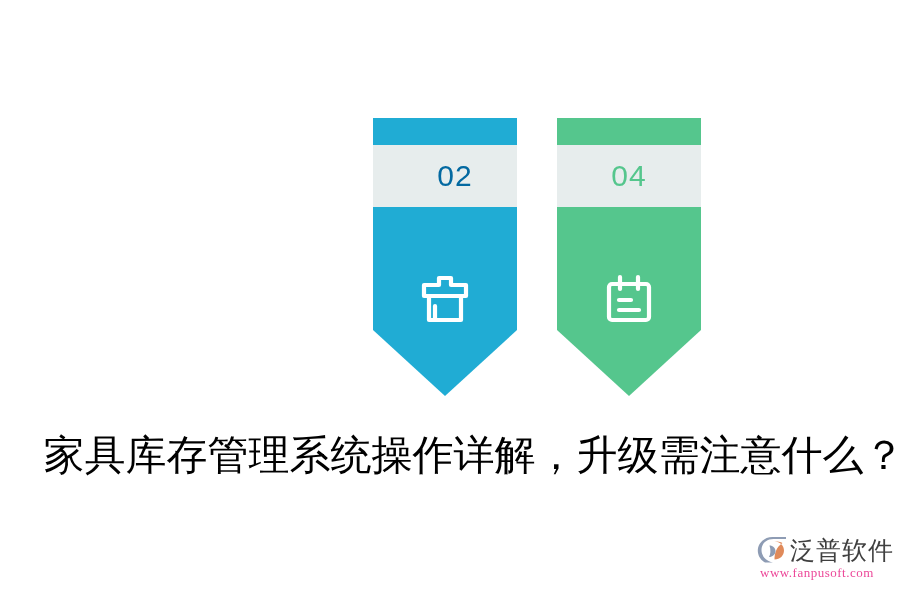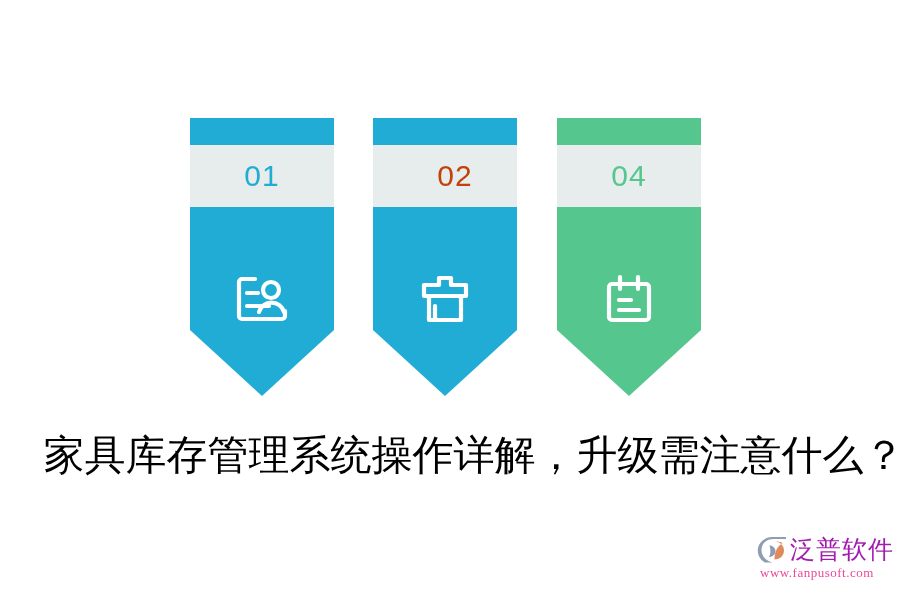--- a/index.html
+++ b/index.html
@@ -113,62 +113,47 @@
   }
   #logo-mark {
     width: 30px;
     height: 28px;
     margin-right: 3px;
     flex: none;
   }
   #logo-wordmark {
     font-size: 25px;
     line-height: 28px;
-    color: #a21caf;
+    color: #404040;
     letter-spacing: 1px;
-    font-family: Liberation Serif, serif;
+    font-family: Liberation Sans, sans-serif;
     white-space: nowrap;
   }
   #logo-url {
     position: absolute;
     left: 3px;
     top: 29px;
     font-size: 13px;
     line-height: 16px;
     color: #ec4899;
     letter-spacing: 0.5px;
     font-family: "Liberation Serif", "DejaVu Serif", serif;
     white-space: nowrap;
   }
 </style>
 </head>
 <body style="background: rgb(255, 255, 255);">
 
 <div id="banner-group">
 
-  <div class="banner b1">
-    <div class="banner-body" style="background: rgb(32, 172, 212);"></div>
-    <div class="banner-numband">
-      <span class="banner-num" style="color: rgb(32, 172, 212);">01</span>
-    </div>
-    <div class="banner-icon">
-      <svg width="54" height="48" viewBox="0 0 54 48" fill="none" stroke="#ffffff" stroke-width="4.2" stroke-linecap="round" stroke-linejoin="round">
-        <path d="M20 4 H7 a3 3 0 0 0 -3 3 V41 a3 3 0 0 0 3 3 H47 a3 3 0 0 0 3 -3 V36"></path>
-        <line x1="12" y1="18" x2="23" y2="18"></line>
-        <line x1="12" y1="31" x2="34" y2="31"></line>
-        <circle cx="36" cy="15" r="8"></circle>
-        <path d="M24 37 a13 13 0 0 1 25 0"></path>
-      </svg>
-    </div>
-  </div>
 
   <div class="banner b2">
     <div class="banner-body" style="background: rgb(32, 172, 212);"></div>
     <div class="banner-numband">
-      <span class="banner-num" style="color: #c2410c; margin-left: 20px;">02</span>
+      <span class="banner-num" style="color: #0369a1; margin-left: 20px;">02</span>
     </div>
     <div class="banner-icon">
       <svg width="50" height="50" viewBox="0 0 50 50" fill="none" stroke="#ffffff" stroke-width="4.2" stroke-linecap="round" stroke-linejoin="round">
         <path d="M19 4 H31 V11 H46 V22 H4 V11 H19 Z"></path>
         <path d="M9 22 V46 H41 V22"></path>
         <path d="M15 46 V32"></path>
       </svg>
     </div>
   </div>
 

